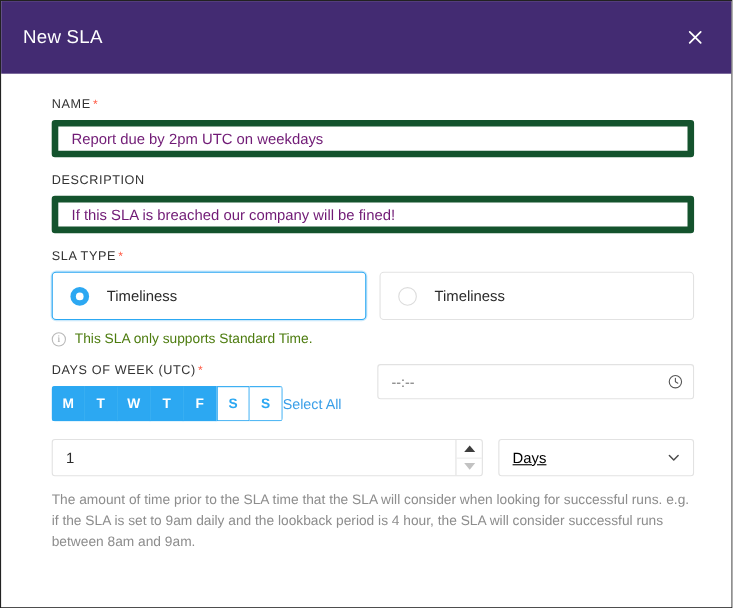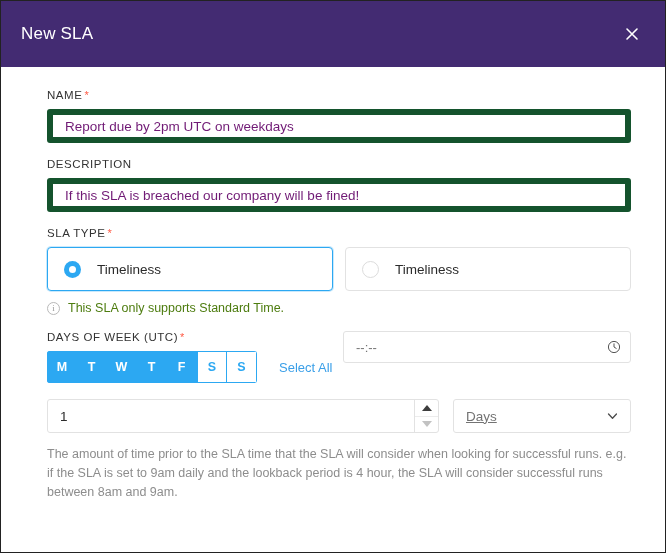--- a/index.html
+++ b/index.html
@@ -156,21 +156,21 @@
     color: #ffffff;
   }
   .day-cell:first-child { border-left-width: 1px; }
   .day-cell.off {
     background: #ffffff;
     color: #2ca8f2;
     border-left-width: 1px;
   }
   .day-cell.off + .day-cell.off { border-left-width: 0; }
   .select-all {
-    margin-left: 22px;
+    margin-left: 0;
     font-size: 13px;
     color: #3a9fe8;
     cursor: pointer;
   }
 
   .time-input-wrap { position: relative; }
   .time-input {
     width: 100%;
     height: 32px;
     border: 1px solid #e2e2e2;
@@ -243,21 +243,21 @@
     width: 178px;
     flex: 0 0 178px;
   }
   .unit-select {
     width: 100%;
     height: 34px;
     border: 1px solid #e2e2e2;
     border-radius: 3px;
     padding: 0 30px 0 12px;
     font-size: 13.5px;
-    color: #737373;
+    color: #000000;
     background: #fff;
     display: flex;
     align-items: center;
     cursor: pointer;
     text-decoration: underline;
   }
   .chevron {
     position: absolute;
     right: 12px; top: 50%;
     transform: translateY(-50%);

